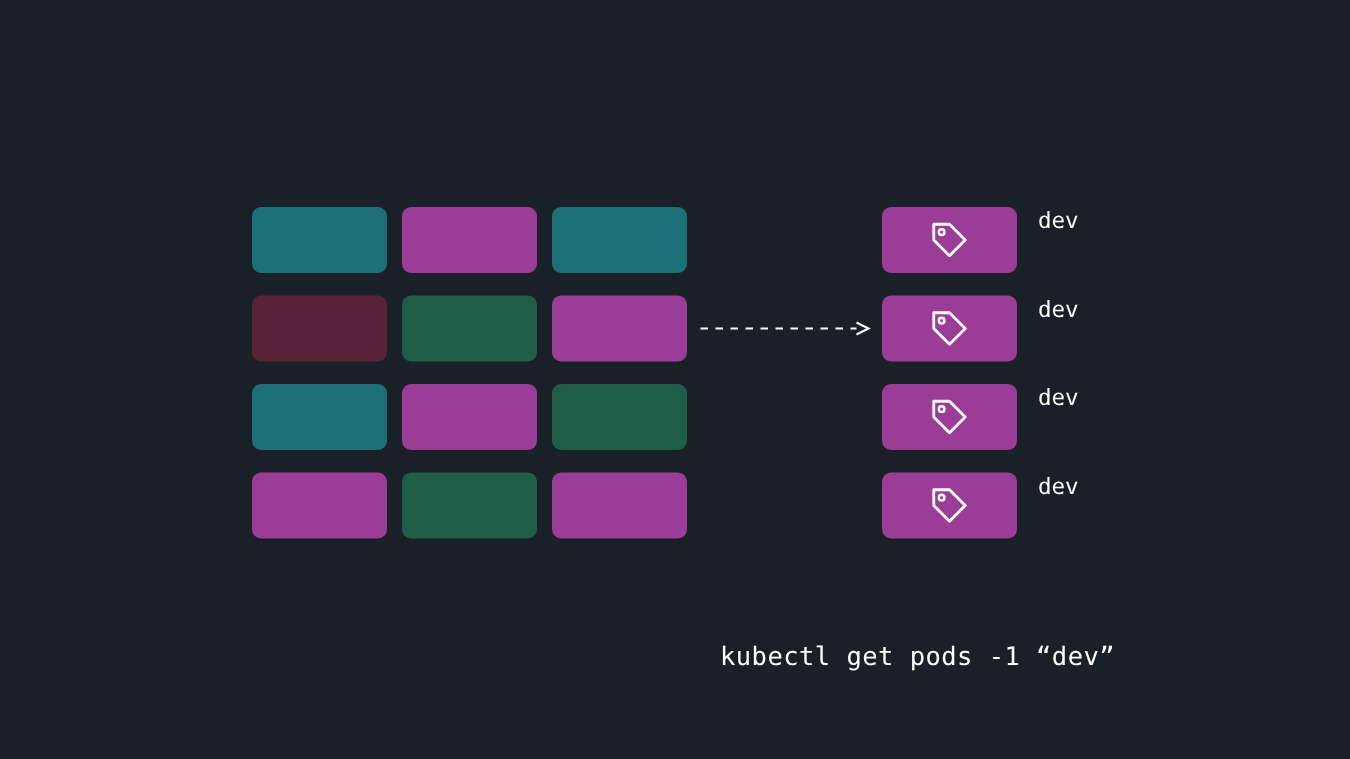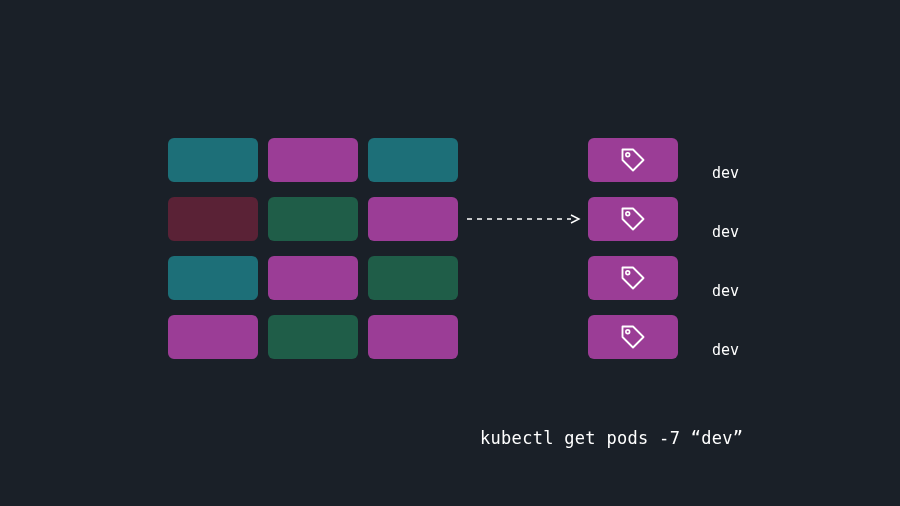--- a/index.html
+++ b/index.html
@@ -38,22 +38,22 @@
     justify-content: center;
   }
   .arrow-svg { display: block; }
   .result-col {
     display: flex;
     flex-direction: column;
     gap: 15px;
   }
   .result-row {
     display: flex;
-    align-items: flex-end;
-    gap: 34px;
+    align-items: flex-start;
+    gap: 14px;
   }
   .tag-cell {
     width: 90px;
     height: 44px;
     border-radius: 6px;
     display: flex;
     align-items: center;
     justify-content: center;
   }
   .tag-icon-svg { display: block; }
@@ -131,13 +131,13 @@
           <path d="M3 3 L12 3 L21 12 L12 21 L3 12 Z" fill="none" stroke="#ffffff" stroke-width="1.6" stroke-linejoin="round"></path>
           <circle cx="7.5" cy="7.5" r="1.6" fill="none" stroke="#ffffff" stroke-width="1.4"></circle>
         </svg>
       </div>
       <span class="label">dev</span>
     </div>
   </div>
 
 </div>
 
-<div class="cmd">kubectl get pods -7 “dev”</div>
+<div class="cmd">kubectl get pods -1 “dev”</div>
 
 </body></html>

